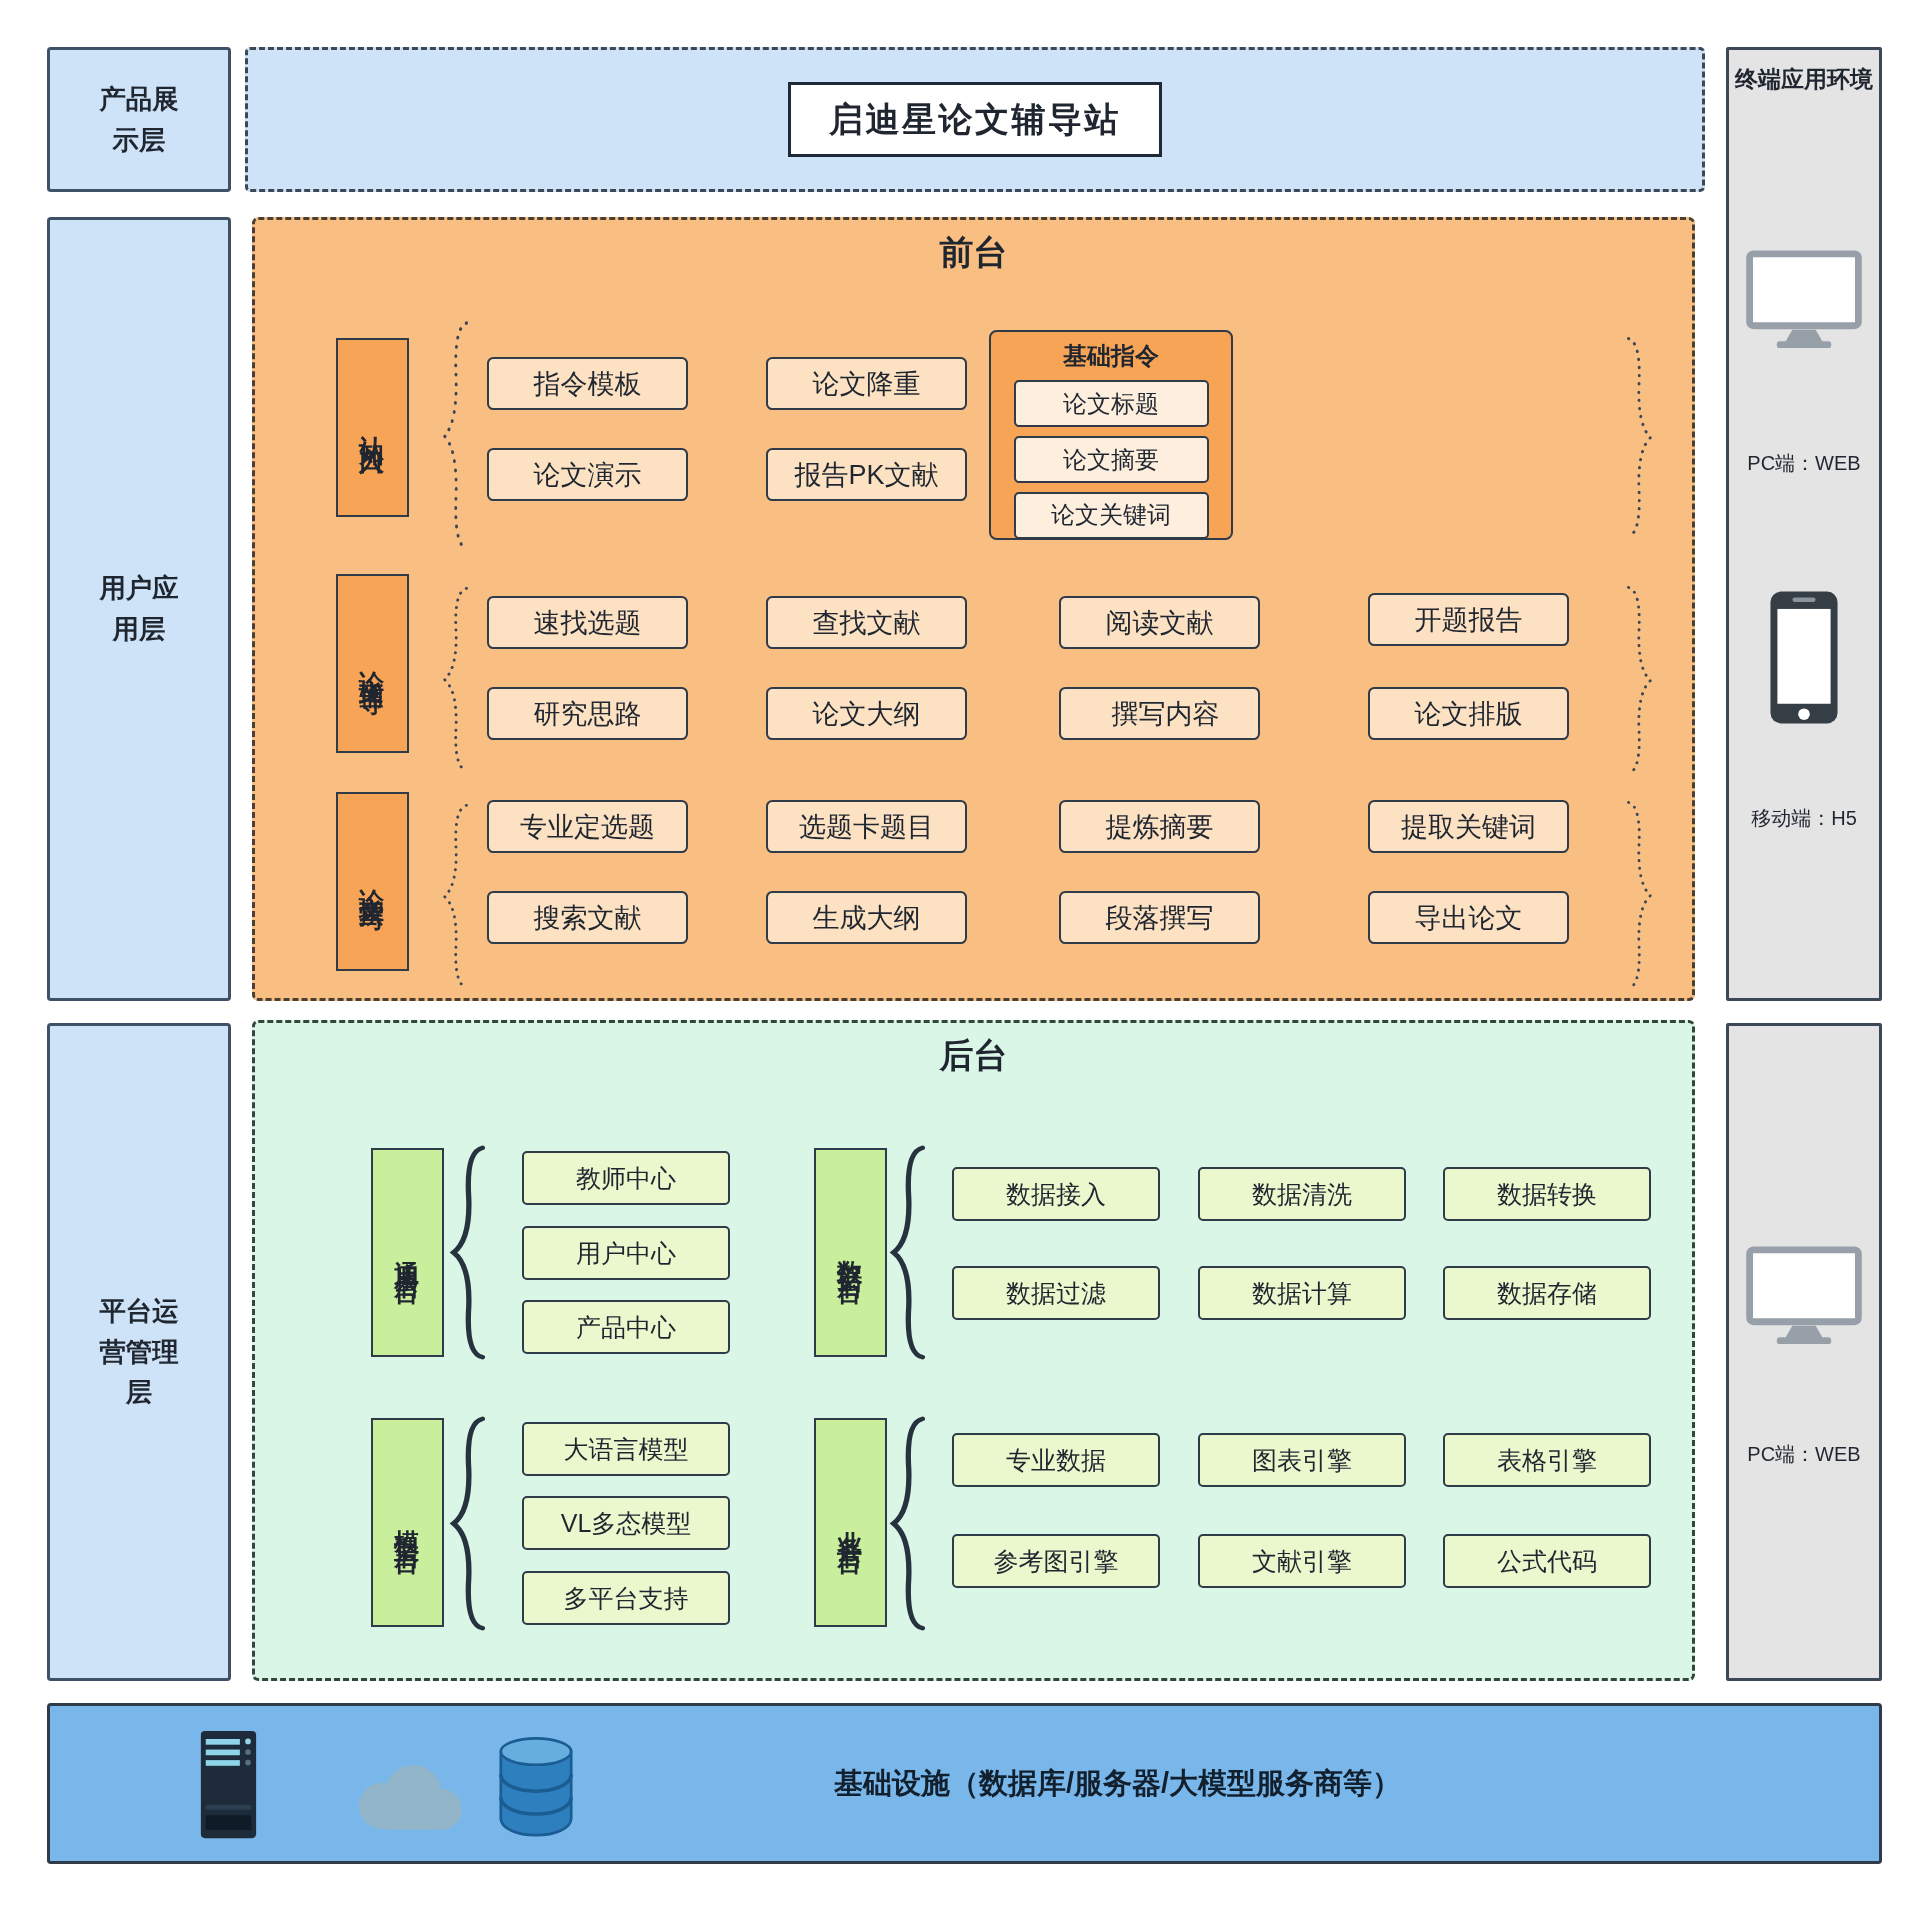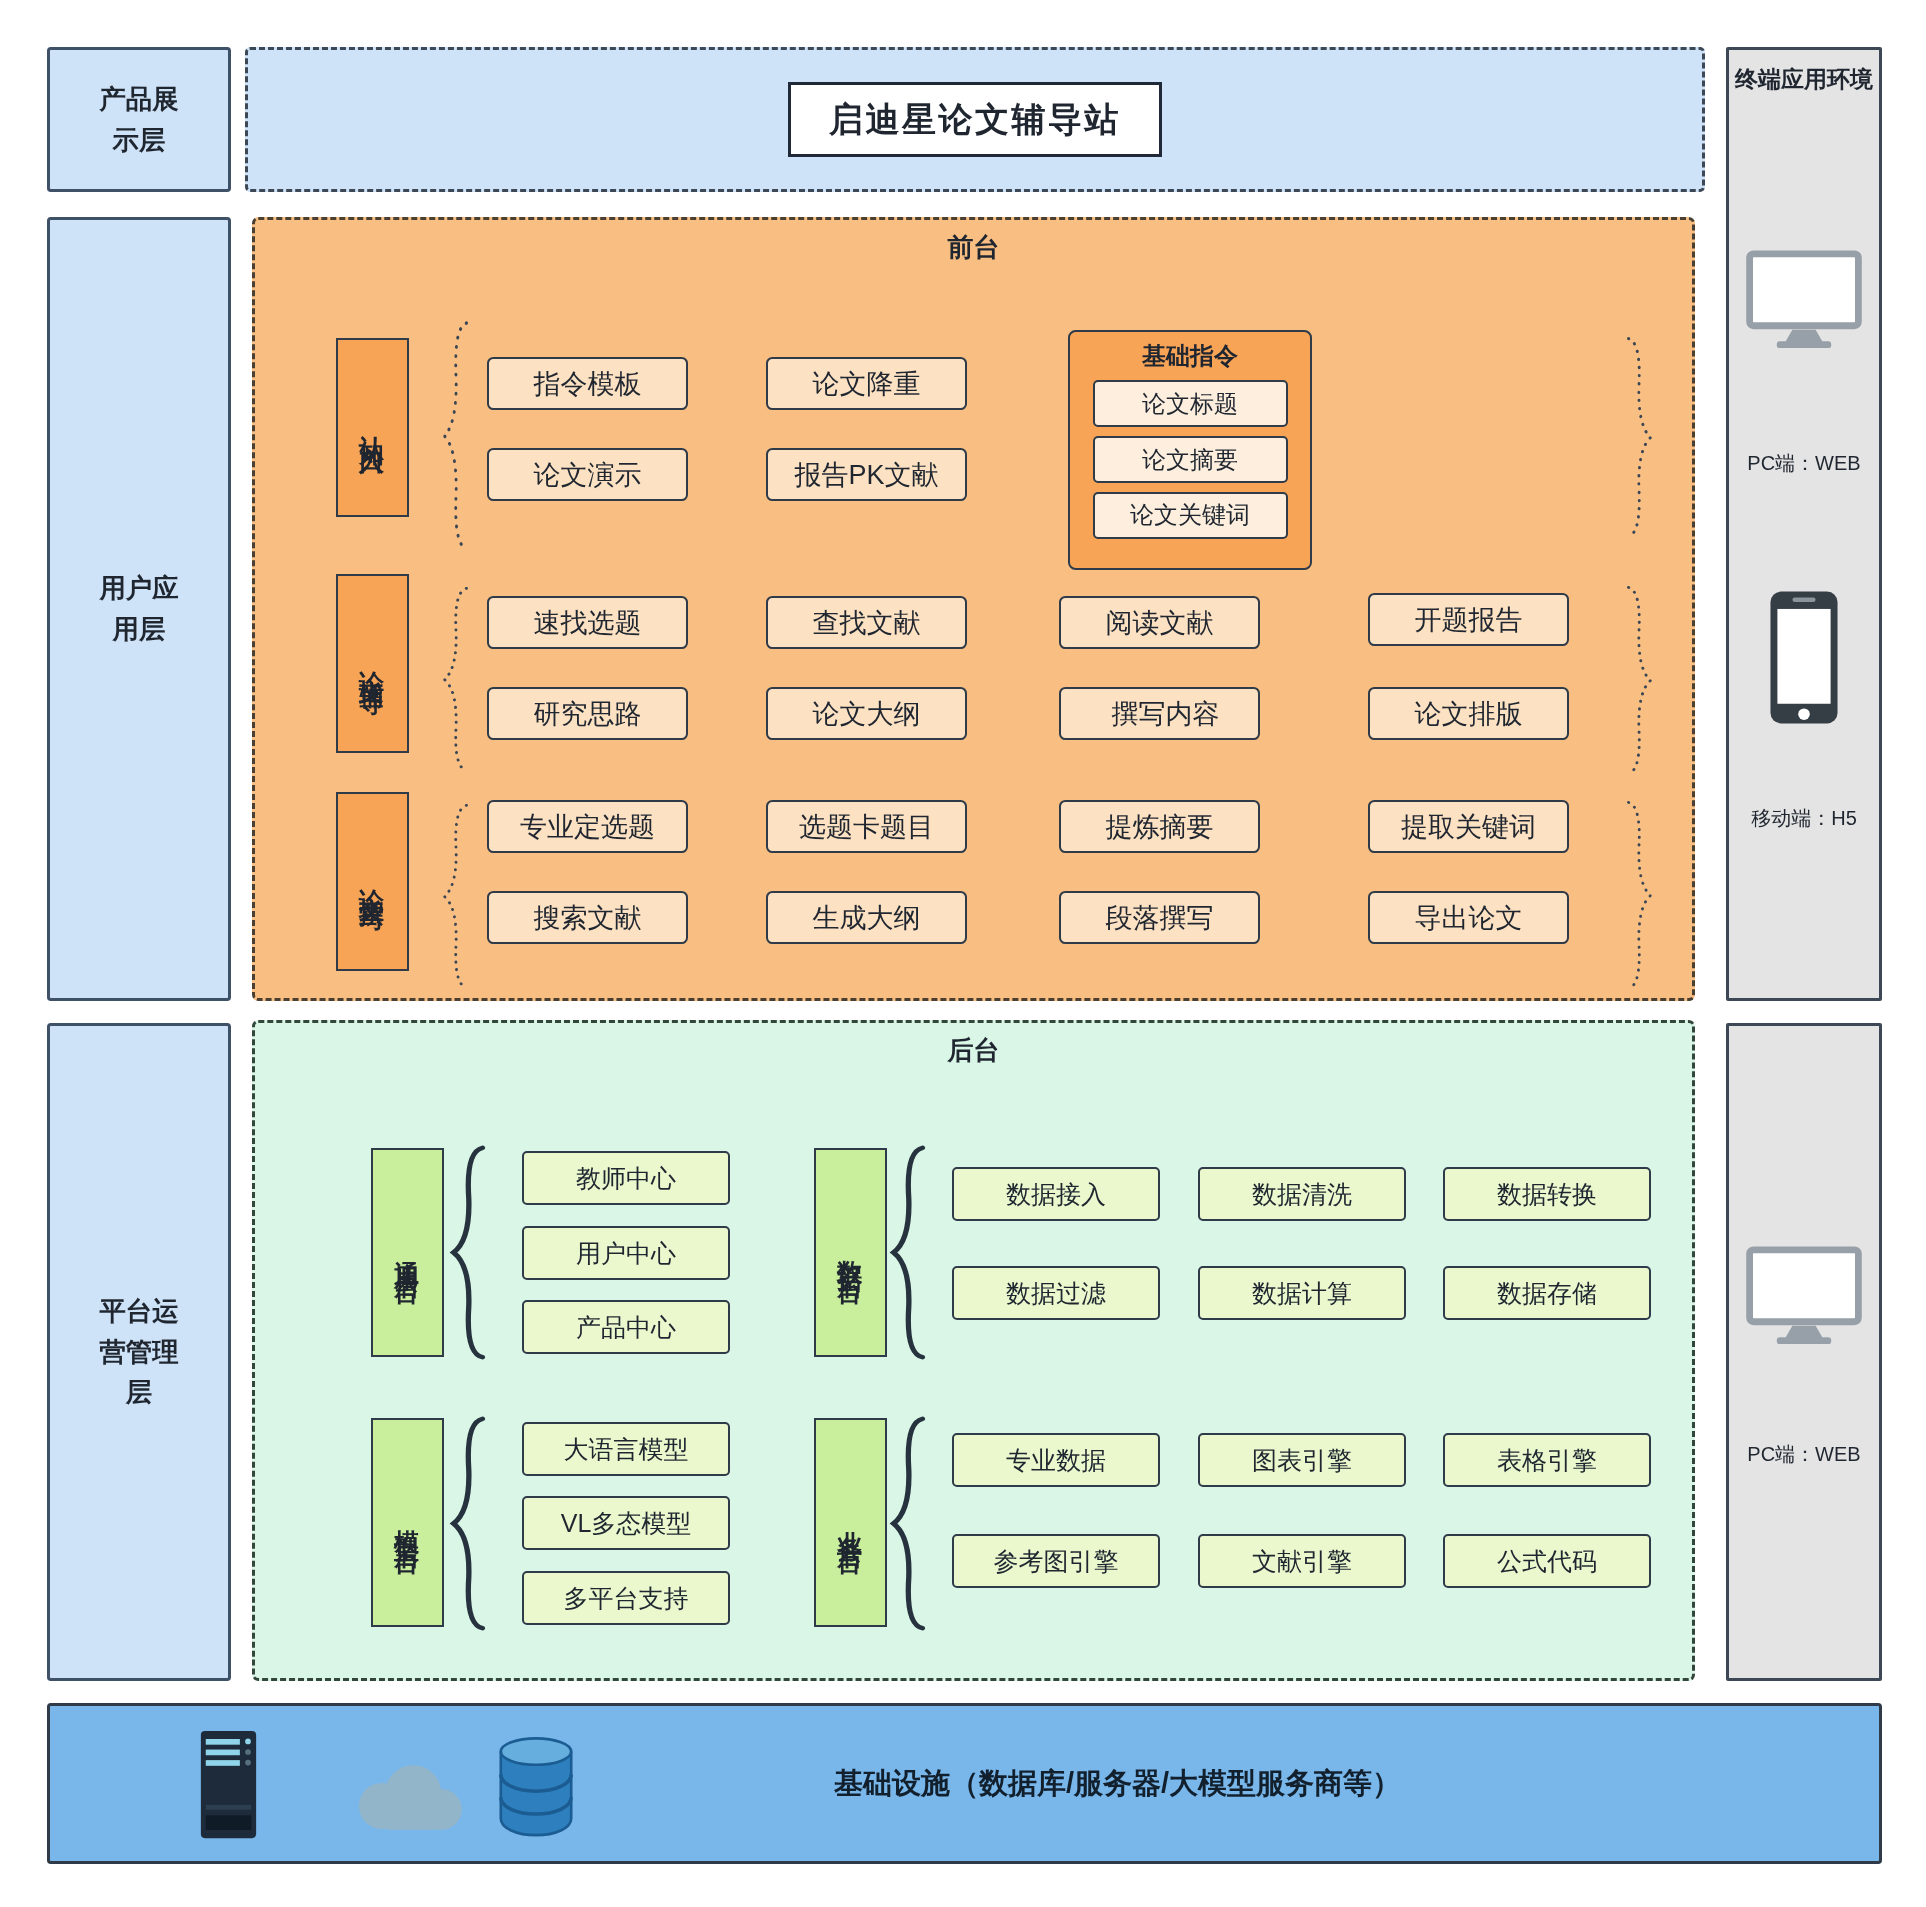--- a/index.html
+++ b/index.html
@@ -21,21 +21,21 @@
   
   .gray-box{background:#e4e4e4;border:3.1px solid #3c4856;border-radius:2px;}
   .gray-title{position:absolute;top:14px;left:0;right:0;text-align:center;
               font-weight:bold;font-size:23px;}
   .gray-label{position:absolute;left:0;right:0;text-align:center;font-size:20px;}
   .dev-icon{position:absolute;left:50%;transform:translateX(-50%);}
 
   
   .front{background:#f9be82;border:3.1px dashed #4a3f30;border-radius:6.3px;}
   .section-title{position:absolute;top:10px;left:0;right:0;text-align:center;
-                 font-weight:bold;font-size:26px;}
+                 font-weight:bold;font-size:34px;}
   .v-label{display:flex;align-items:center;justify-content:center;
            writing-mode:vertical-rl;text-orientation:upright;
            font-weight:bold;font-size:25px;letter-spacing:6.3px;
            border:2.5px solid #2f3b49;}
   .v-orange{background:#f8a457;}
   .v-green{background:#c9ef9d;}
   .item{height:53px;width:201px;background:#fce1c2;border:2.5px solid #2f3b49;border-radius:6.3px;
         display:flex;align-items:center;justify-content:center;font-size:27px;}
   .group{background:#f8a457;border:2.5px solid #2f3b49;border-radius:7.6px;}
   .group-title{text-align:center;font-size:24px;font-weight:bold;margin-top:7.6px;}
@@ -136,21 +136,21 @@
       <svg viewBox="0 0 50 340" width="29" height="193" preserveAspectRatio="none">
         <path d="M6 6 Q28 12 24 85 Q22 150 44 170 Q22 190 24 255 Q28 328 6 334" fill="none" stroke="#3a4654" stroke-width="5" stroke-dasharray="0.5 13" stroke-linecap="round"></path>
       </svg>
     </div>
 
     <div class="abs item" style="left:232px;top:137px;">指令模板</div>
     <div class="abs item" style="left:232px;top:228px;">论文演示</div>
     <div class="abs item" style="left:511px;top:137px;">论文降重</div>
     <div class="abs item" style="left:511px;top:228px;">报告PK文献</div>
 
-    <div class="abs group" style="left:813px;top:110px;width:244px;height:240px;">
+    <div class="abs group" style="left:734px;top:110px;width:244px;height:210px;">
       <div class="group-title">基础指令</div>
       <div class="group-item" style="width:195px;">论文标题</div>
       <div class="group-item" style="width:195px;">论文摘要</div>
       <div class="group-item" style="width:195px;">论文关键词</div>
     </div>
 
 
     <div class="abs item" style="left:232px;top:376px;">速找选题</div>
     <div class="abs item" style="left:232px;top:467px;">研究思路</div>
     <div class="abs item" style="left:511px;top:376px;">查找文献</div>

